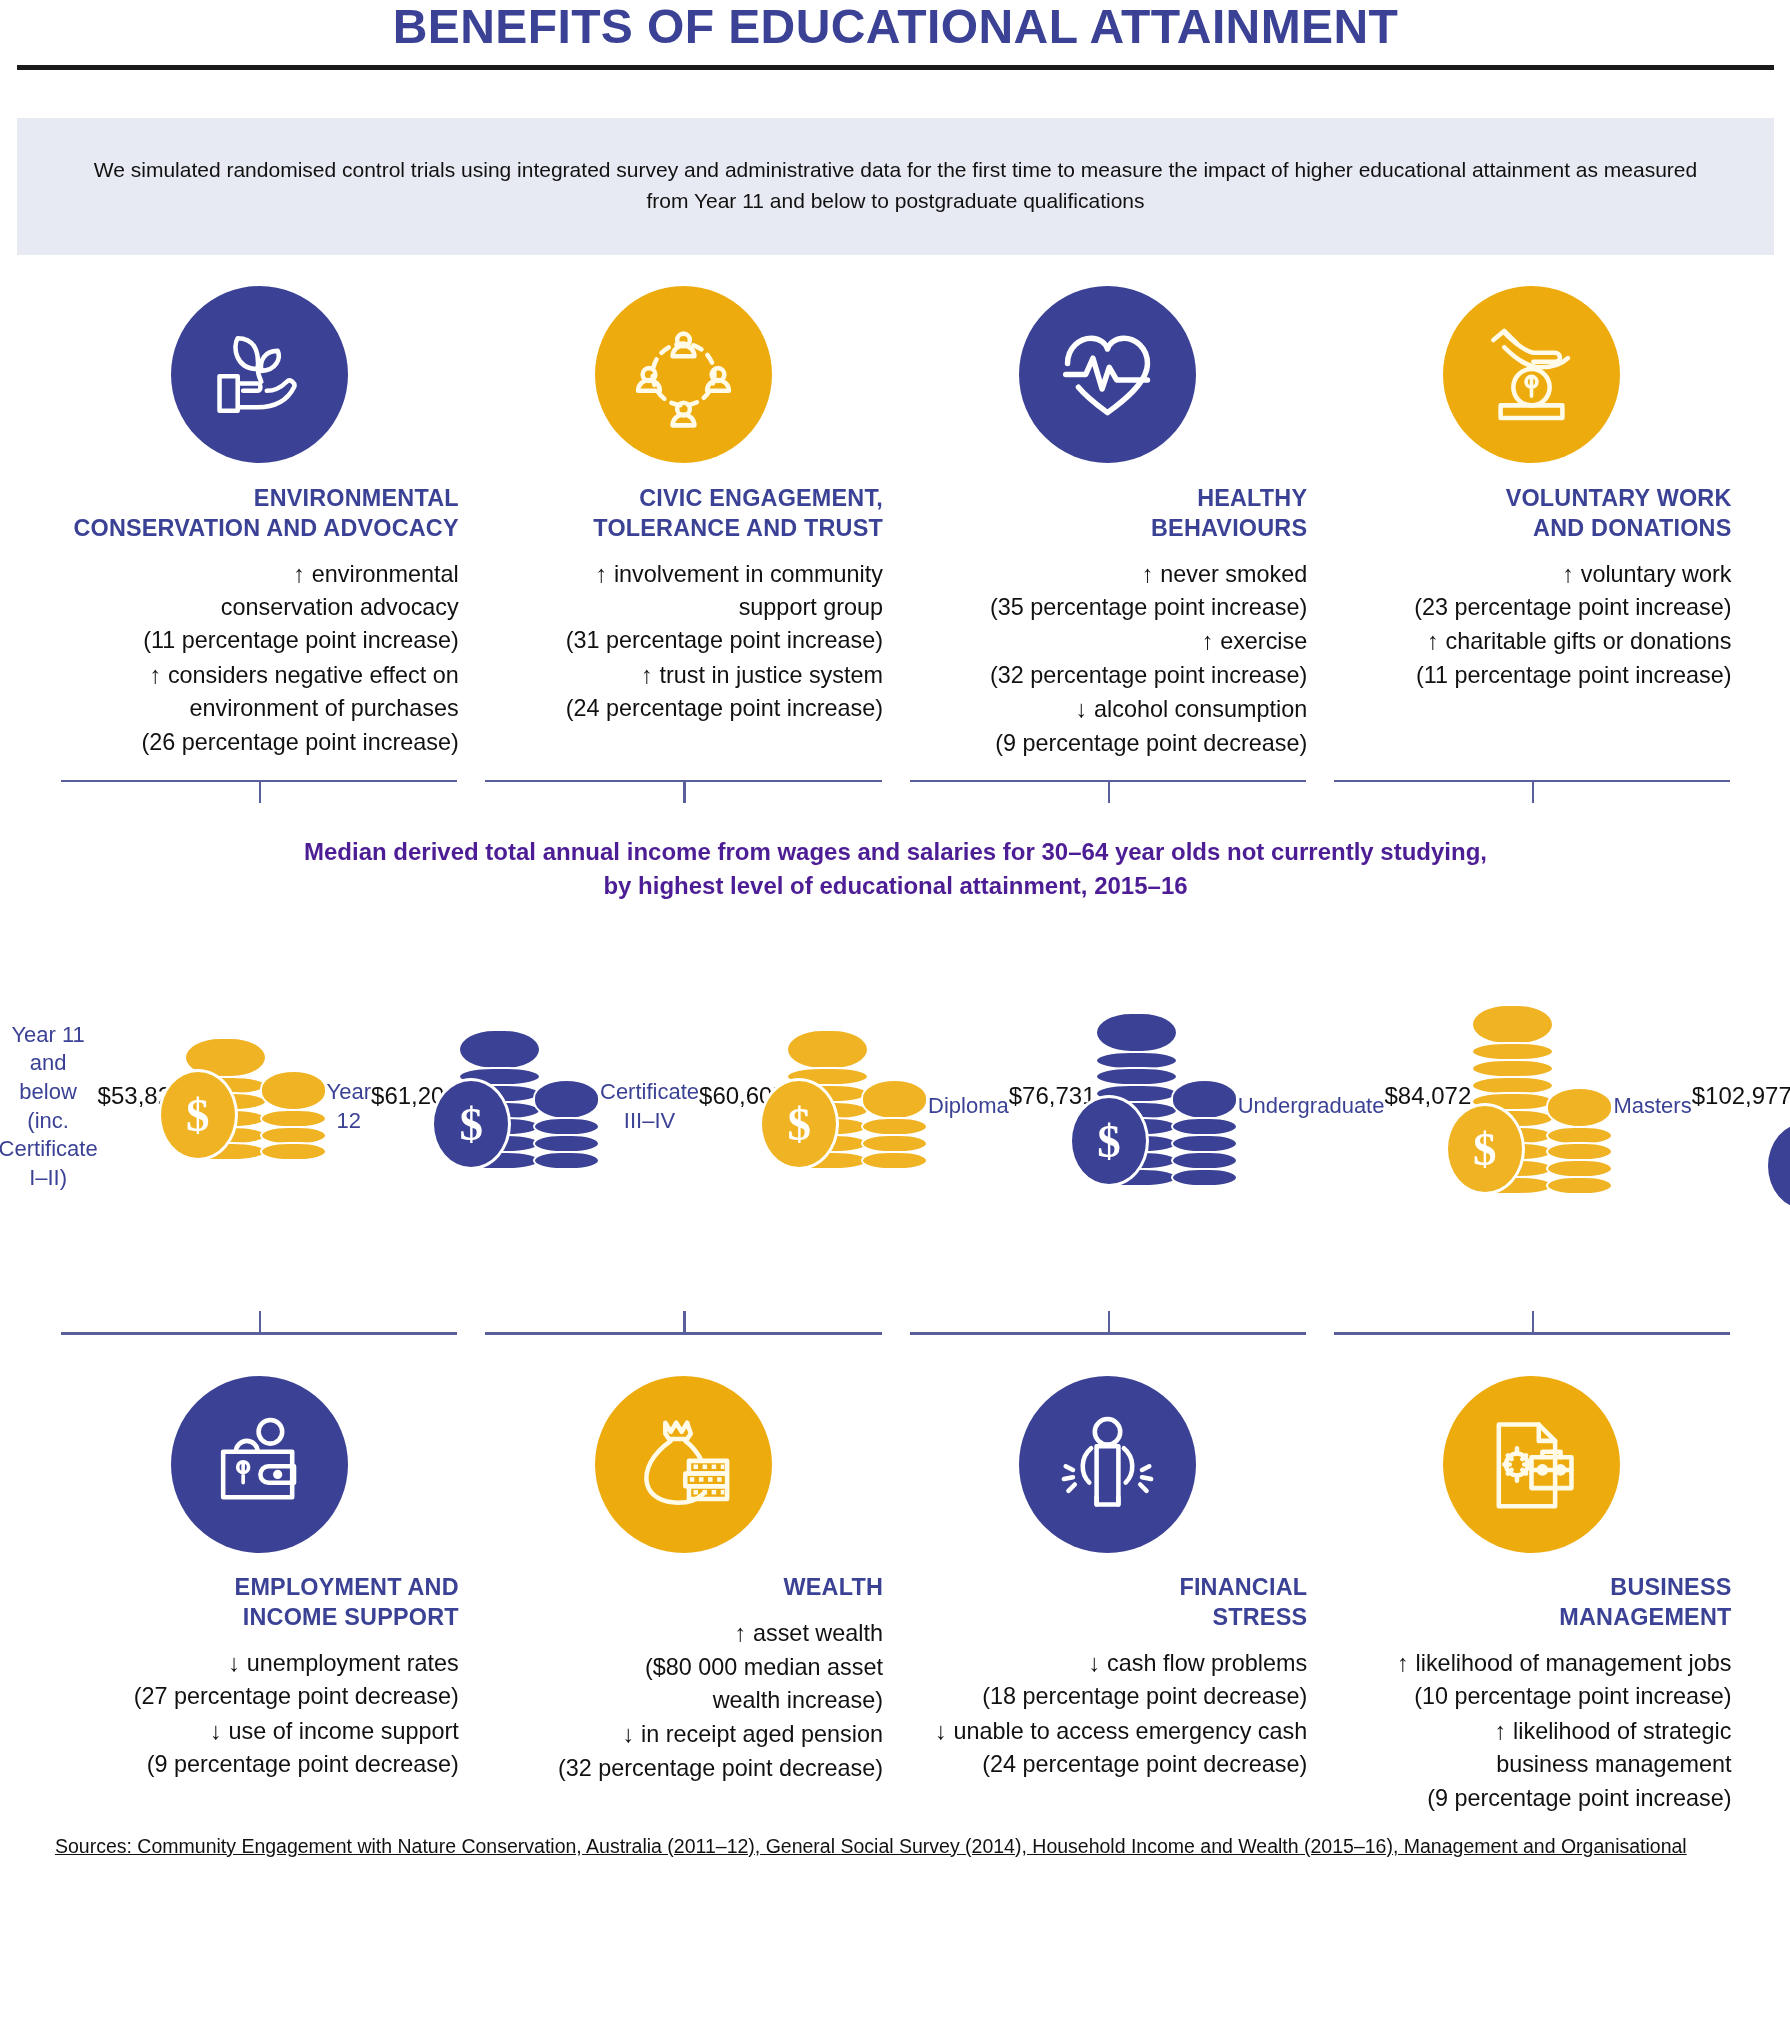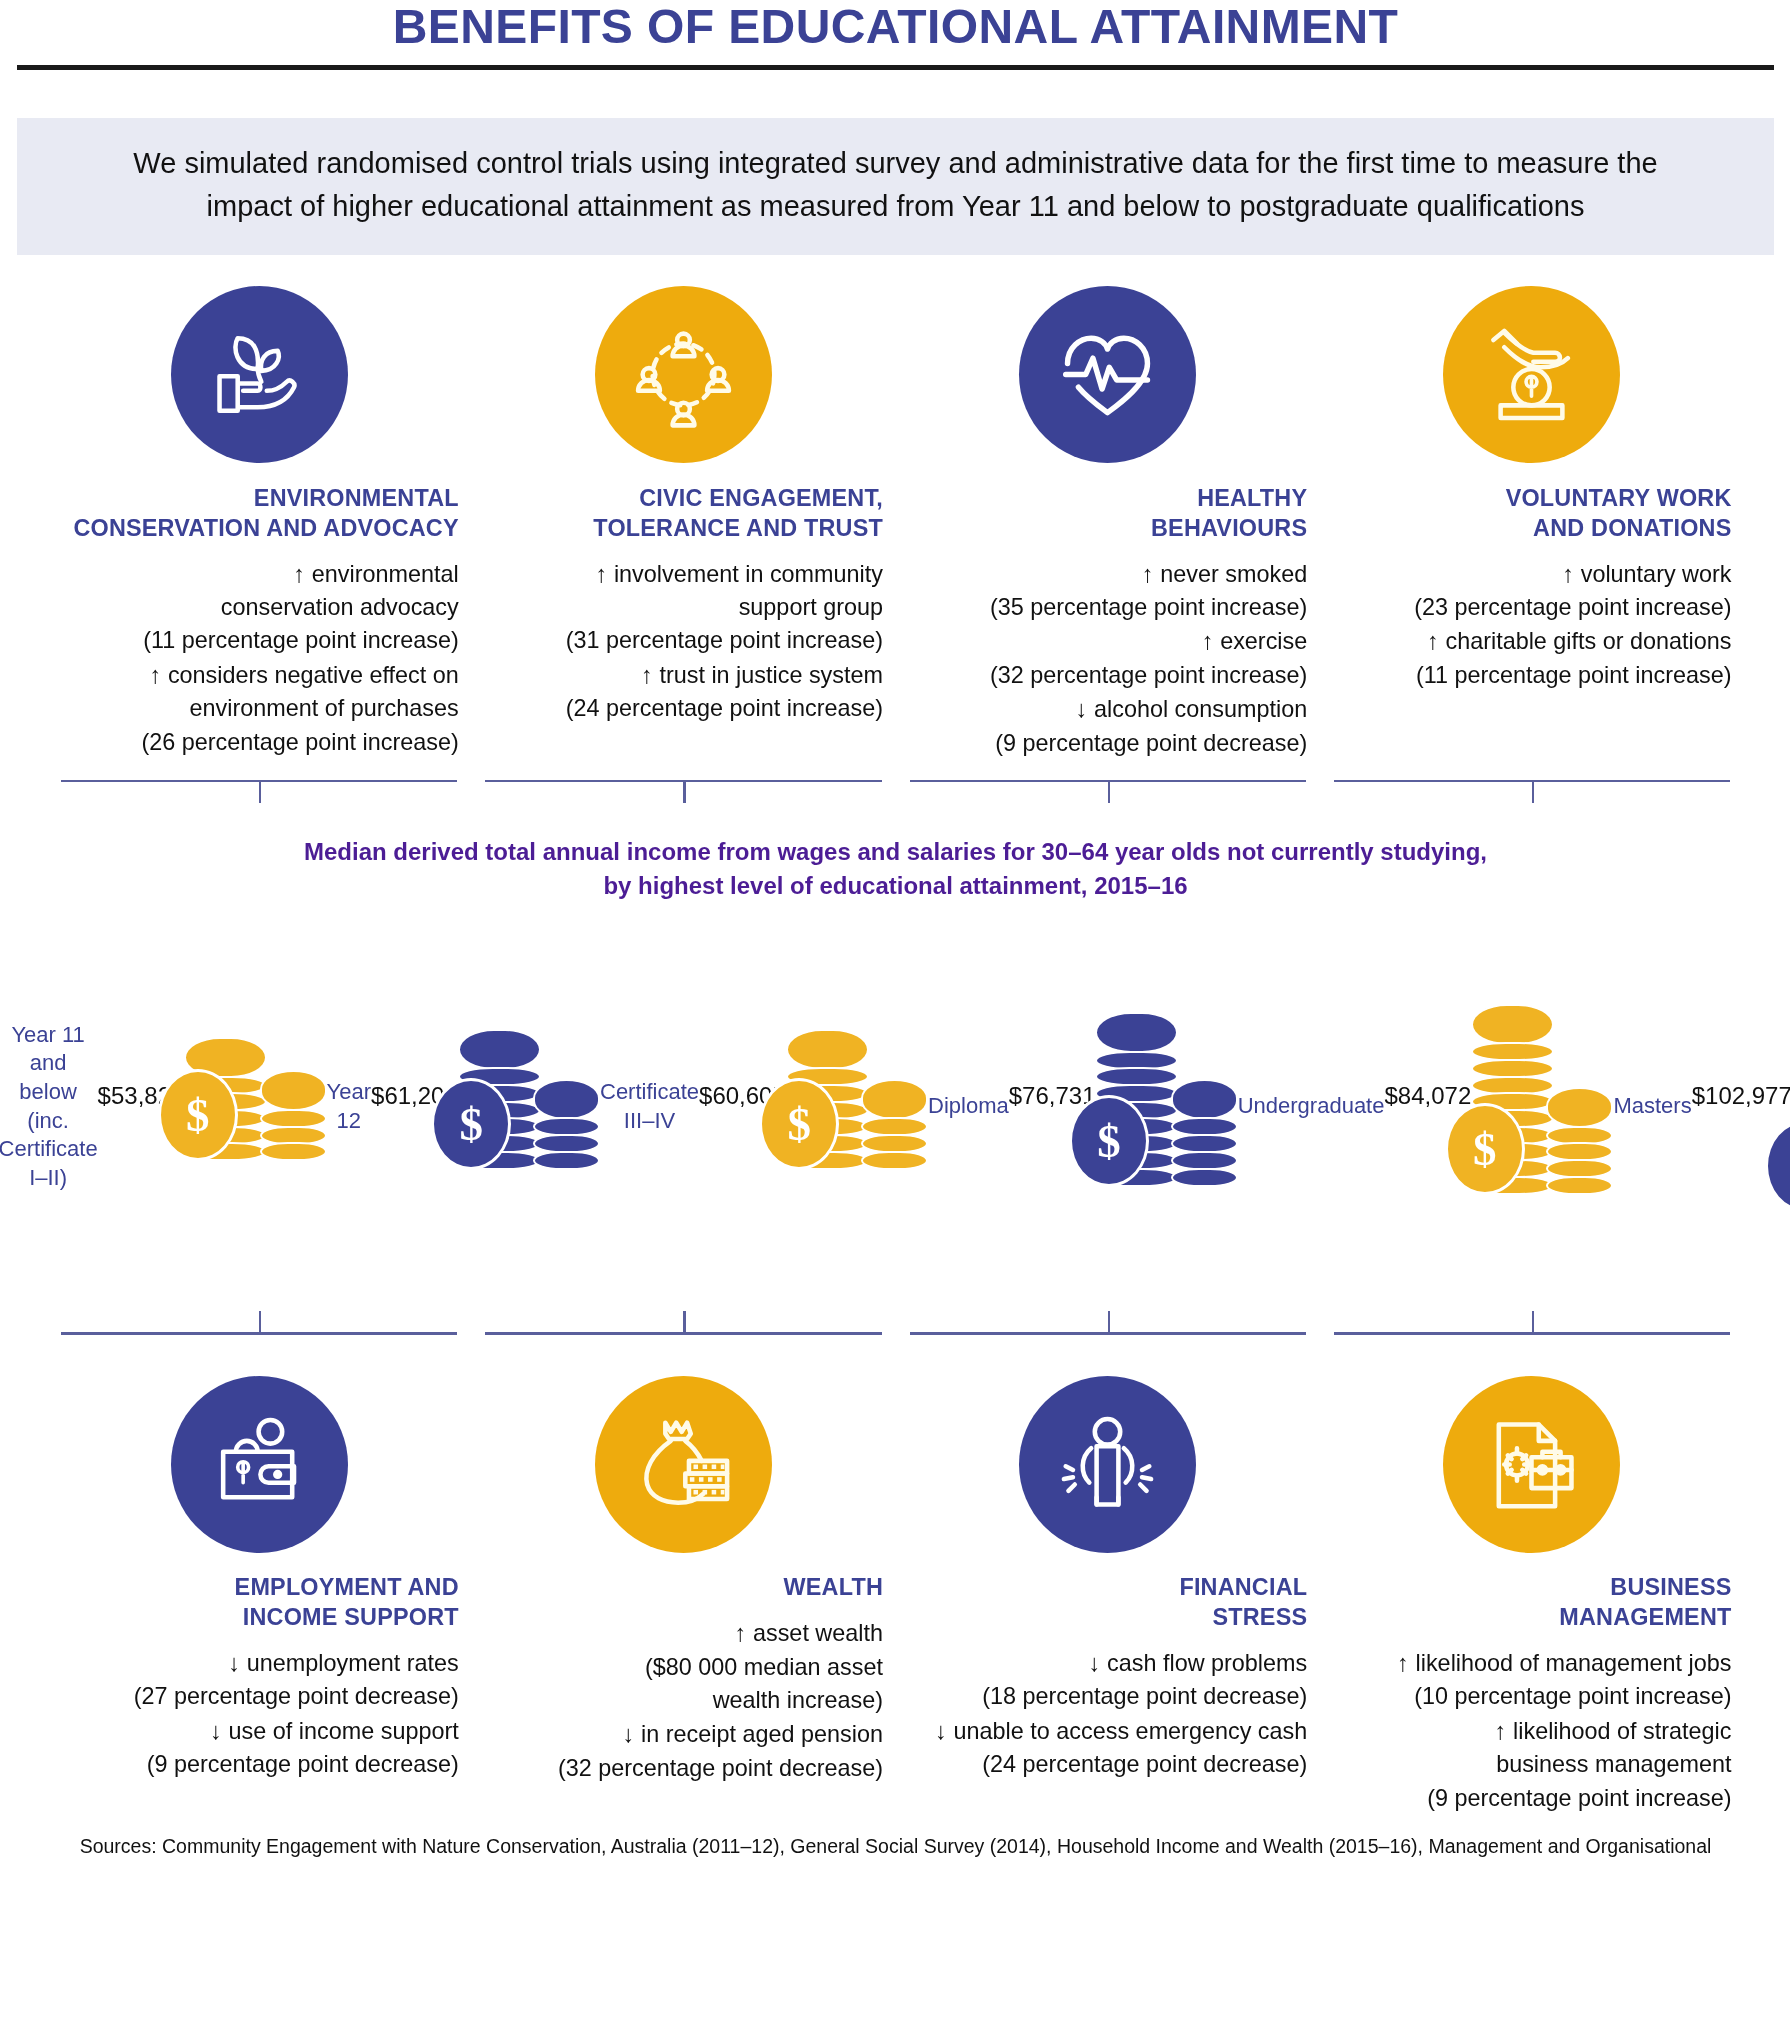--- a/index.html
+++ b/index.html
@@ -27,25 +27,25 @@
     background: #1a1a1a;
     margin: 12.5px 17px 0 17px;
   }
   .banner {
     margin: 48px 17px 0 17px;
     background: #e8eaf3;
     padding: 23.4px 47px 26.6px 47px;
     text-align: center;
   }
   .banner p {
-    font-size: 29px;
+    font-size: 21px;
     color: #111;
     line-height: 1.5;
     max-width: 1609px;
-    margin: 0 auto;
+    margin: 12px auto;
   }
 
   
   .panel-row {
     display: flex;
     margin: 0 47px;
     align-items: flex-start;
   }
   .panel {
     flex: 1 1 0;
@@ -180,24 +180,24 @@
     font-size: 22px;
     color: #3b4295;
     line-height: 1.3;
     text-align: center;
     white-space: pre-line;
   }
 
   
   .sources {
     margin: 15.6px 55px 0 55px;
-    text-align: center;
     font-size: 19.5px;
     color: #111;
     line-height: 1.5;
+    text-decoration: underline;
   }
   svg { display: block; }
 </style>
 </head>
 <body>
 
 <div class="page">
 
   <div class="title">BENEFITS OF EDUCATIONAL ATTAINMENT</div>
   <div class="title-rule"></div>

